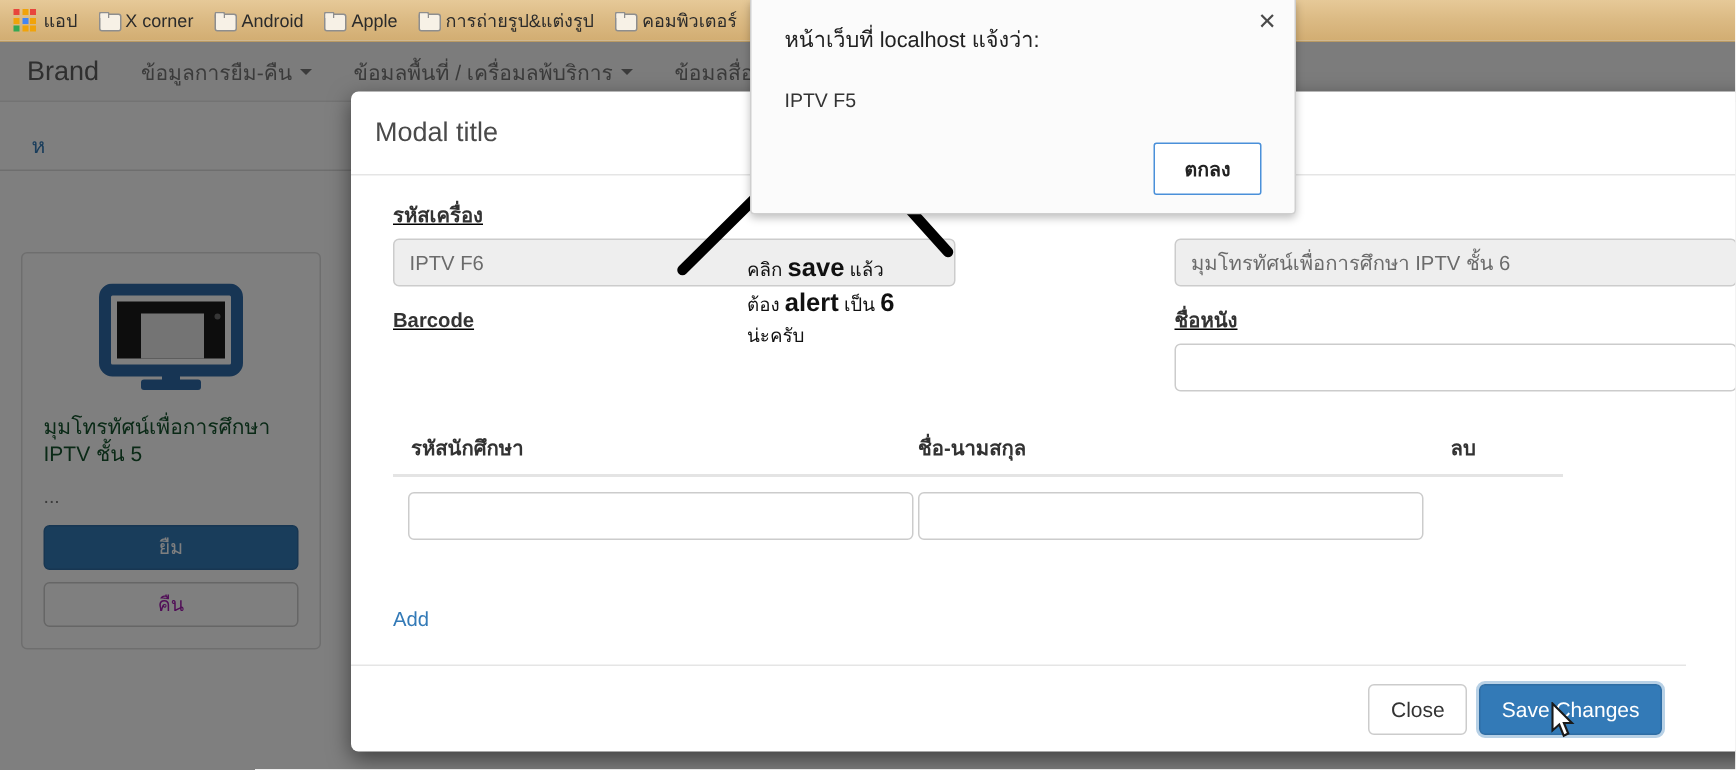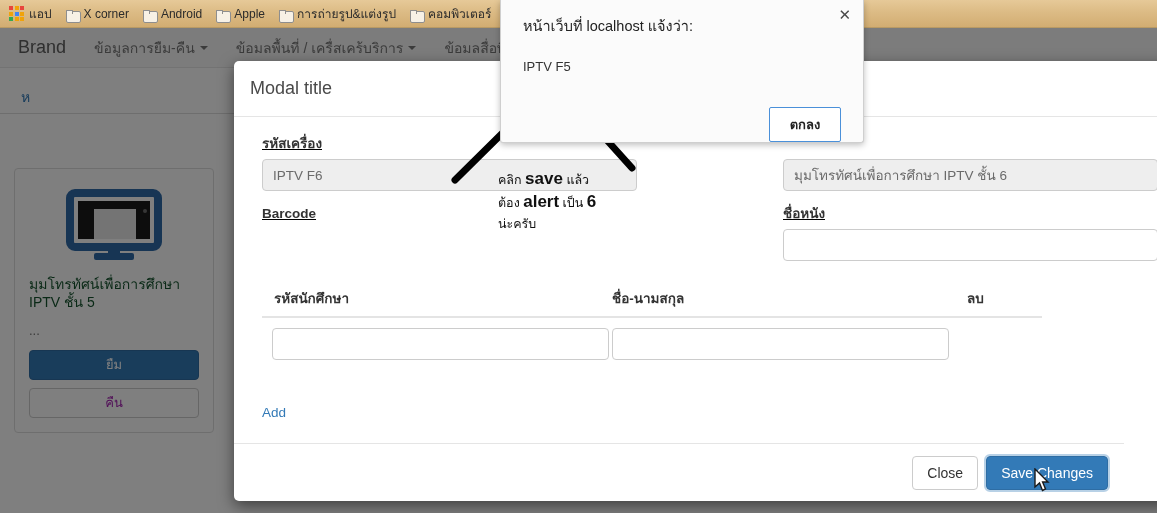--- a/index.html
+++ b/index.html
@@ -27,21 +27,21 @@
     background: linear-gradient(180deg,#e6c998 0%, #dcbb85 45%, #d2ad72 100%);
     display: flex;
     align-items: center;
     padding-left: 2px;
     overflow: hidden;
     white-space: nowrap;
     border-bottom: 1px solid #b99a64;
   }
   .bm-item {
     display: inline-flex;
-    align-items: flex-end;
+    align-items: center;
     gap: 5px;
     padding: 2px 7px;
     font-size: 12px;
     color: #2b2b2b;
     flex: 0 0 auto;
   }
   .bm-label { line-height: 14px; }
   .apps-grid {
     display: grid;
     grid-template-columns: repeat(3, 4px);
@@ -374,21 +374,21 @@
   .alert-close {
     position: absolute;
     right: 12px; top: 8px;
     font-size: 15px;
     color: #4a4a4a;
     cursor: pointer;
     line-height: 14px;
   }
   .alert-btn {
     position: absolute;
-    right: 22px; bottom: 0;
+    right: 22px; bottom: 12px;
     min-width: 72px;
     padding: 6px 16px;
     font-size: 13px;
     font-weight: bold;
     color: #222;
     background: #fff;
     border: 1px solid #4a90d9;
     border-radius: 2px;
     cursor: pointer;
   }
@@ -460,21 +460,21 @@
   </div>
 
   <div class="page">
     <div class="navbar">
       <span class="brand">Brand</span>
       <span class="nav-link">
         <span>ข้อมูลการยืม-คืน</span>
         <span class="caret"></span>
       </span>
       <span class="nav-link">
-        <span>ข้อมลพื้นที่ / เครื่สเคร้บริการ</span>
+        <span>ข้อมลพื้นที่ / เครื่อมลพ้บริการ</span>
         <span class="caret"></span>
       </span>
       <span class="nav-link">
         <span>ข้อมลสื่อพิเ</span>
       </span>
     </div>
 
     <div class="tabs">
       <div class="tab inactive">ห</div>
     </div>

